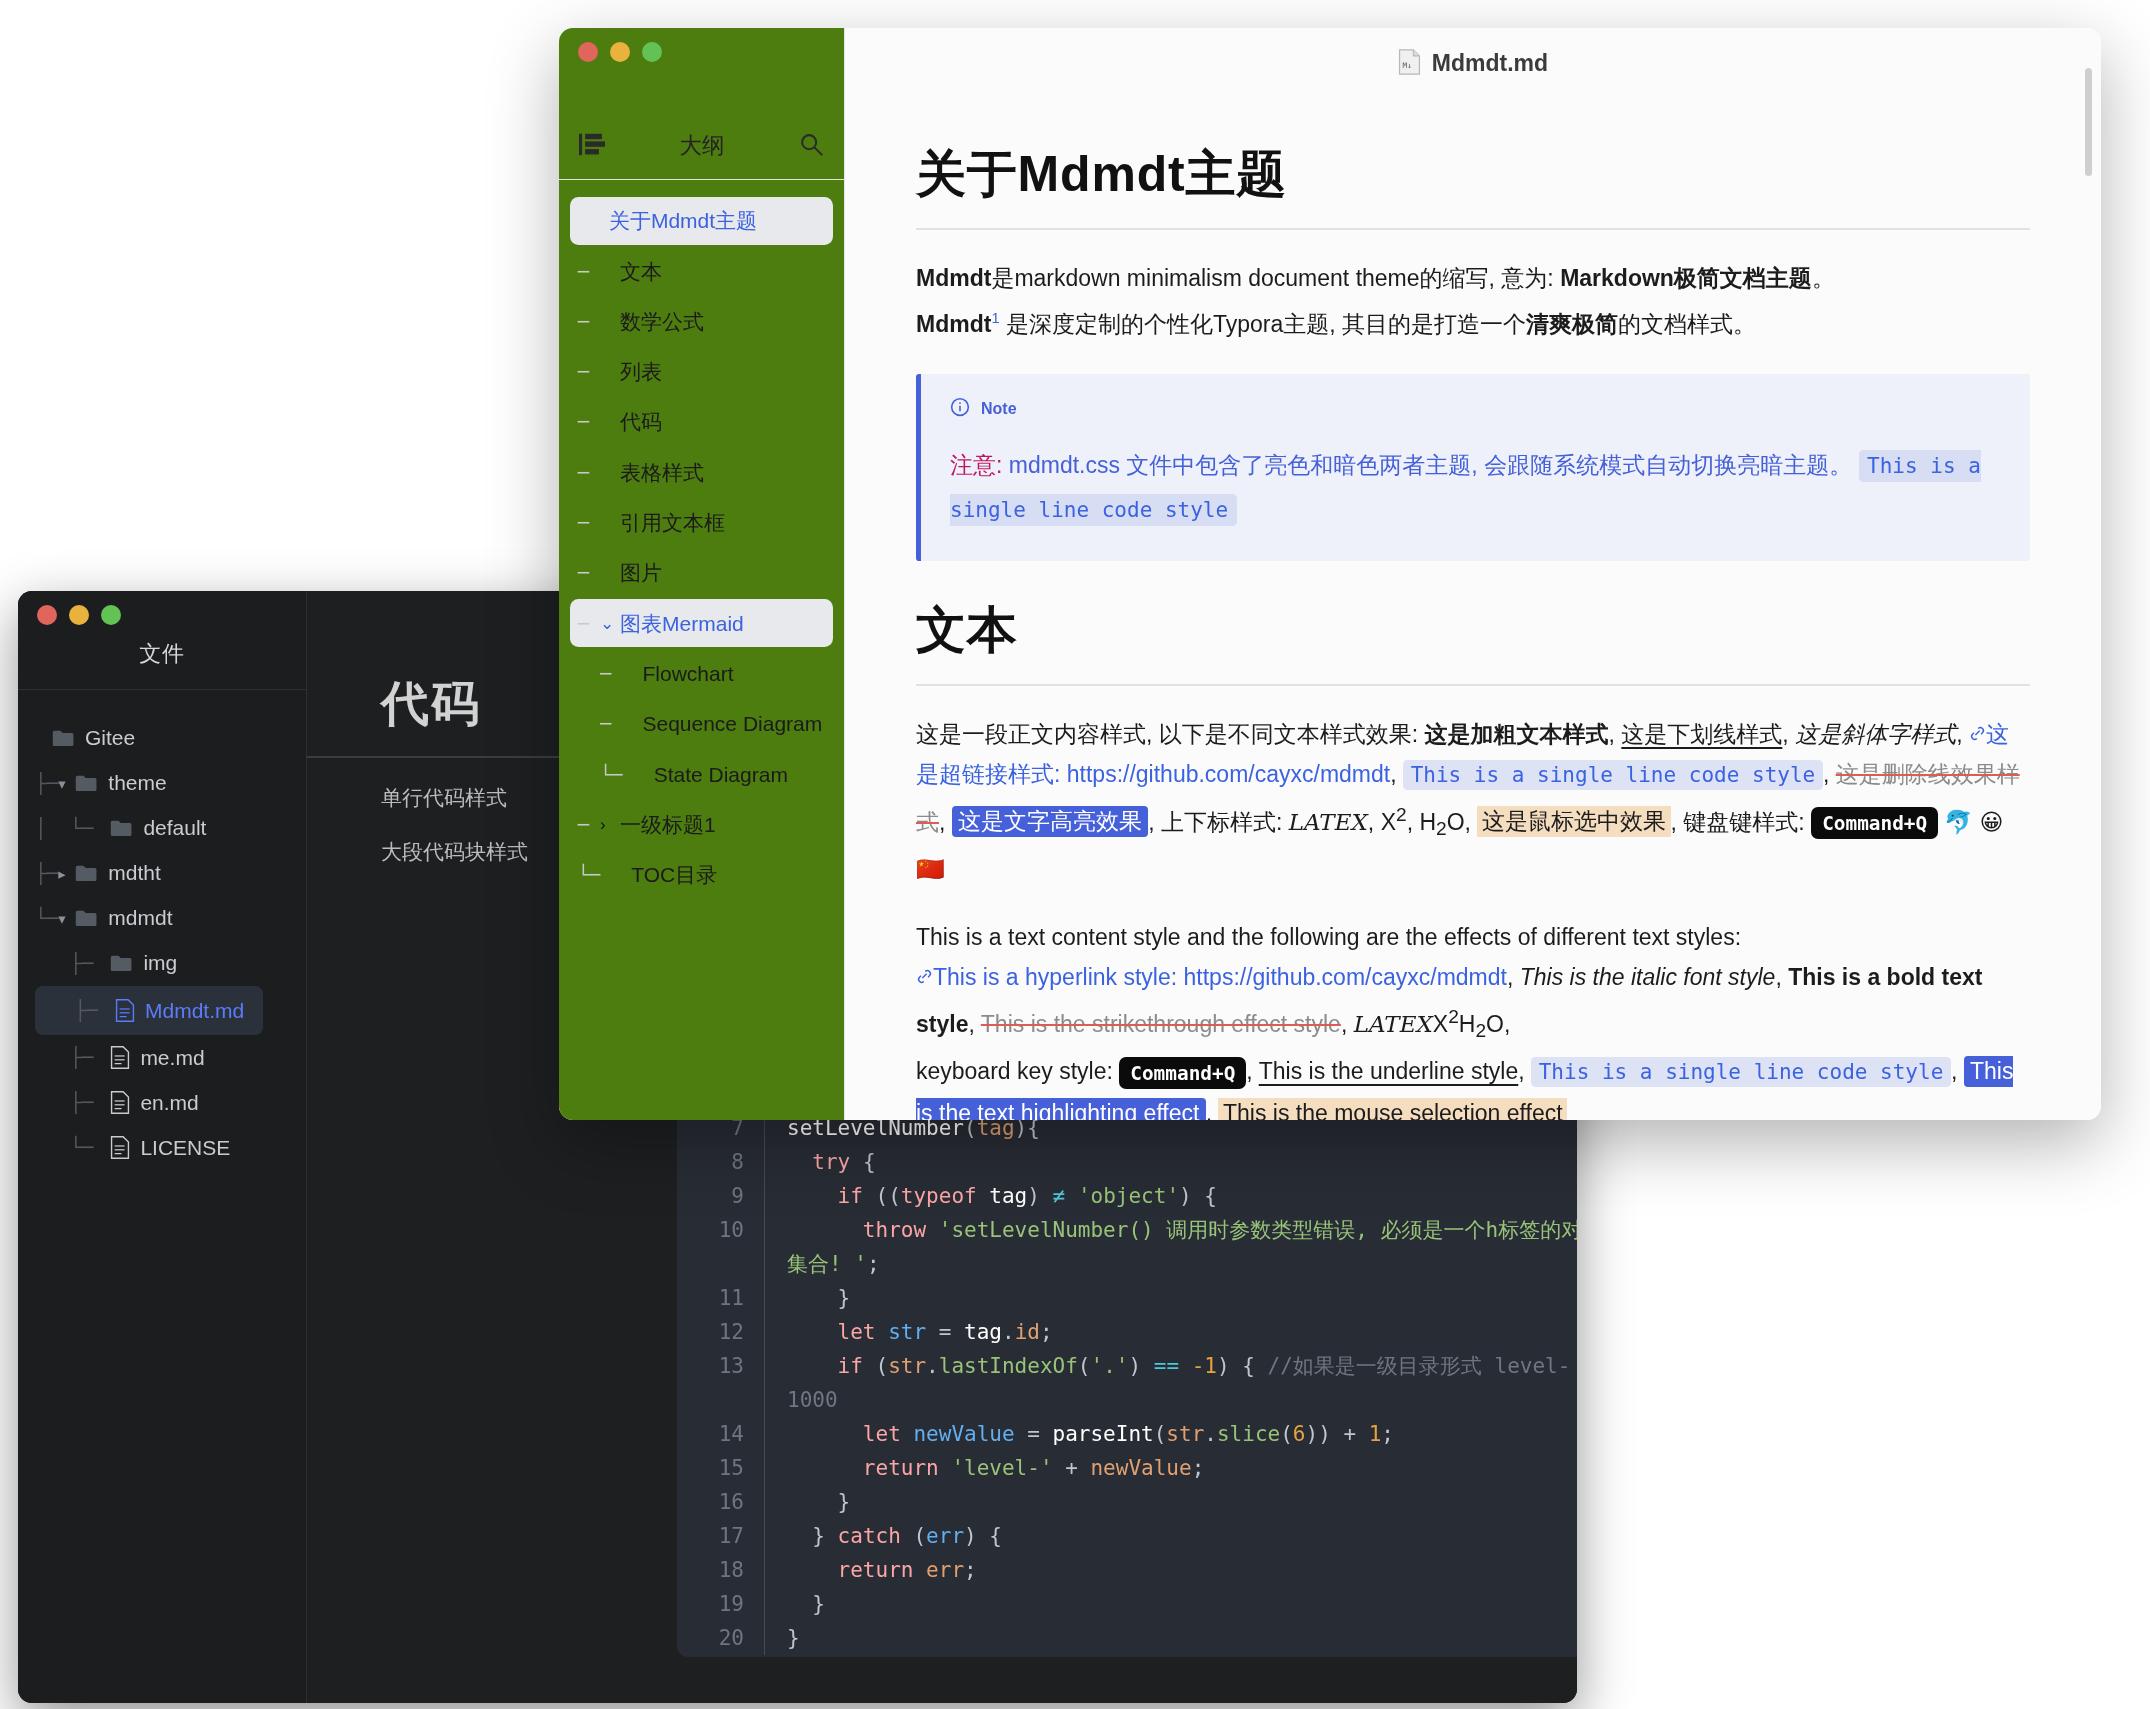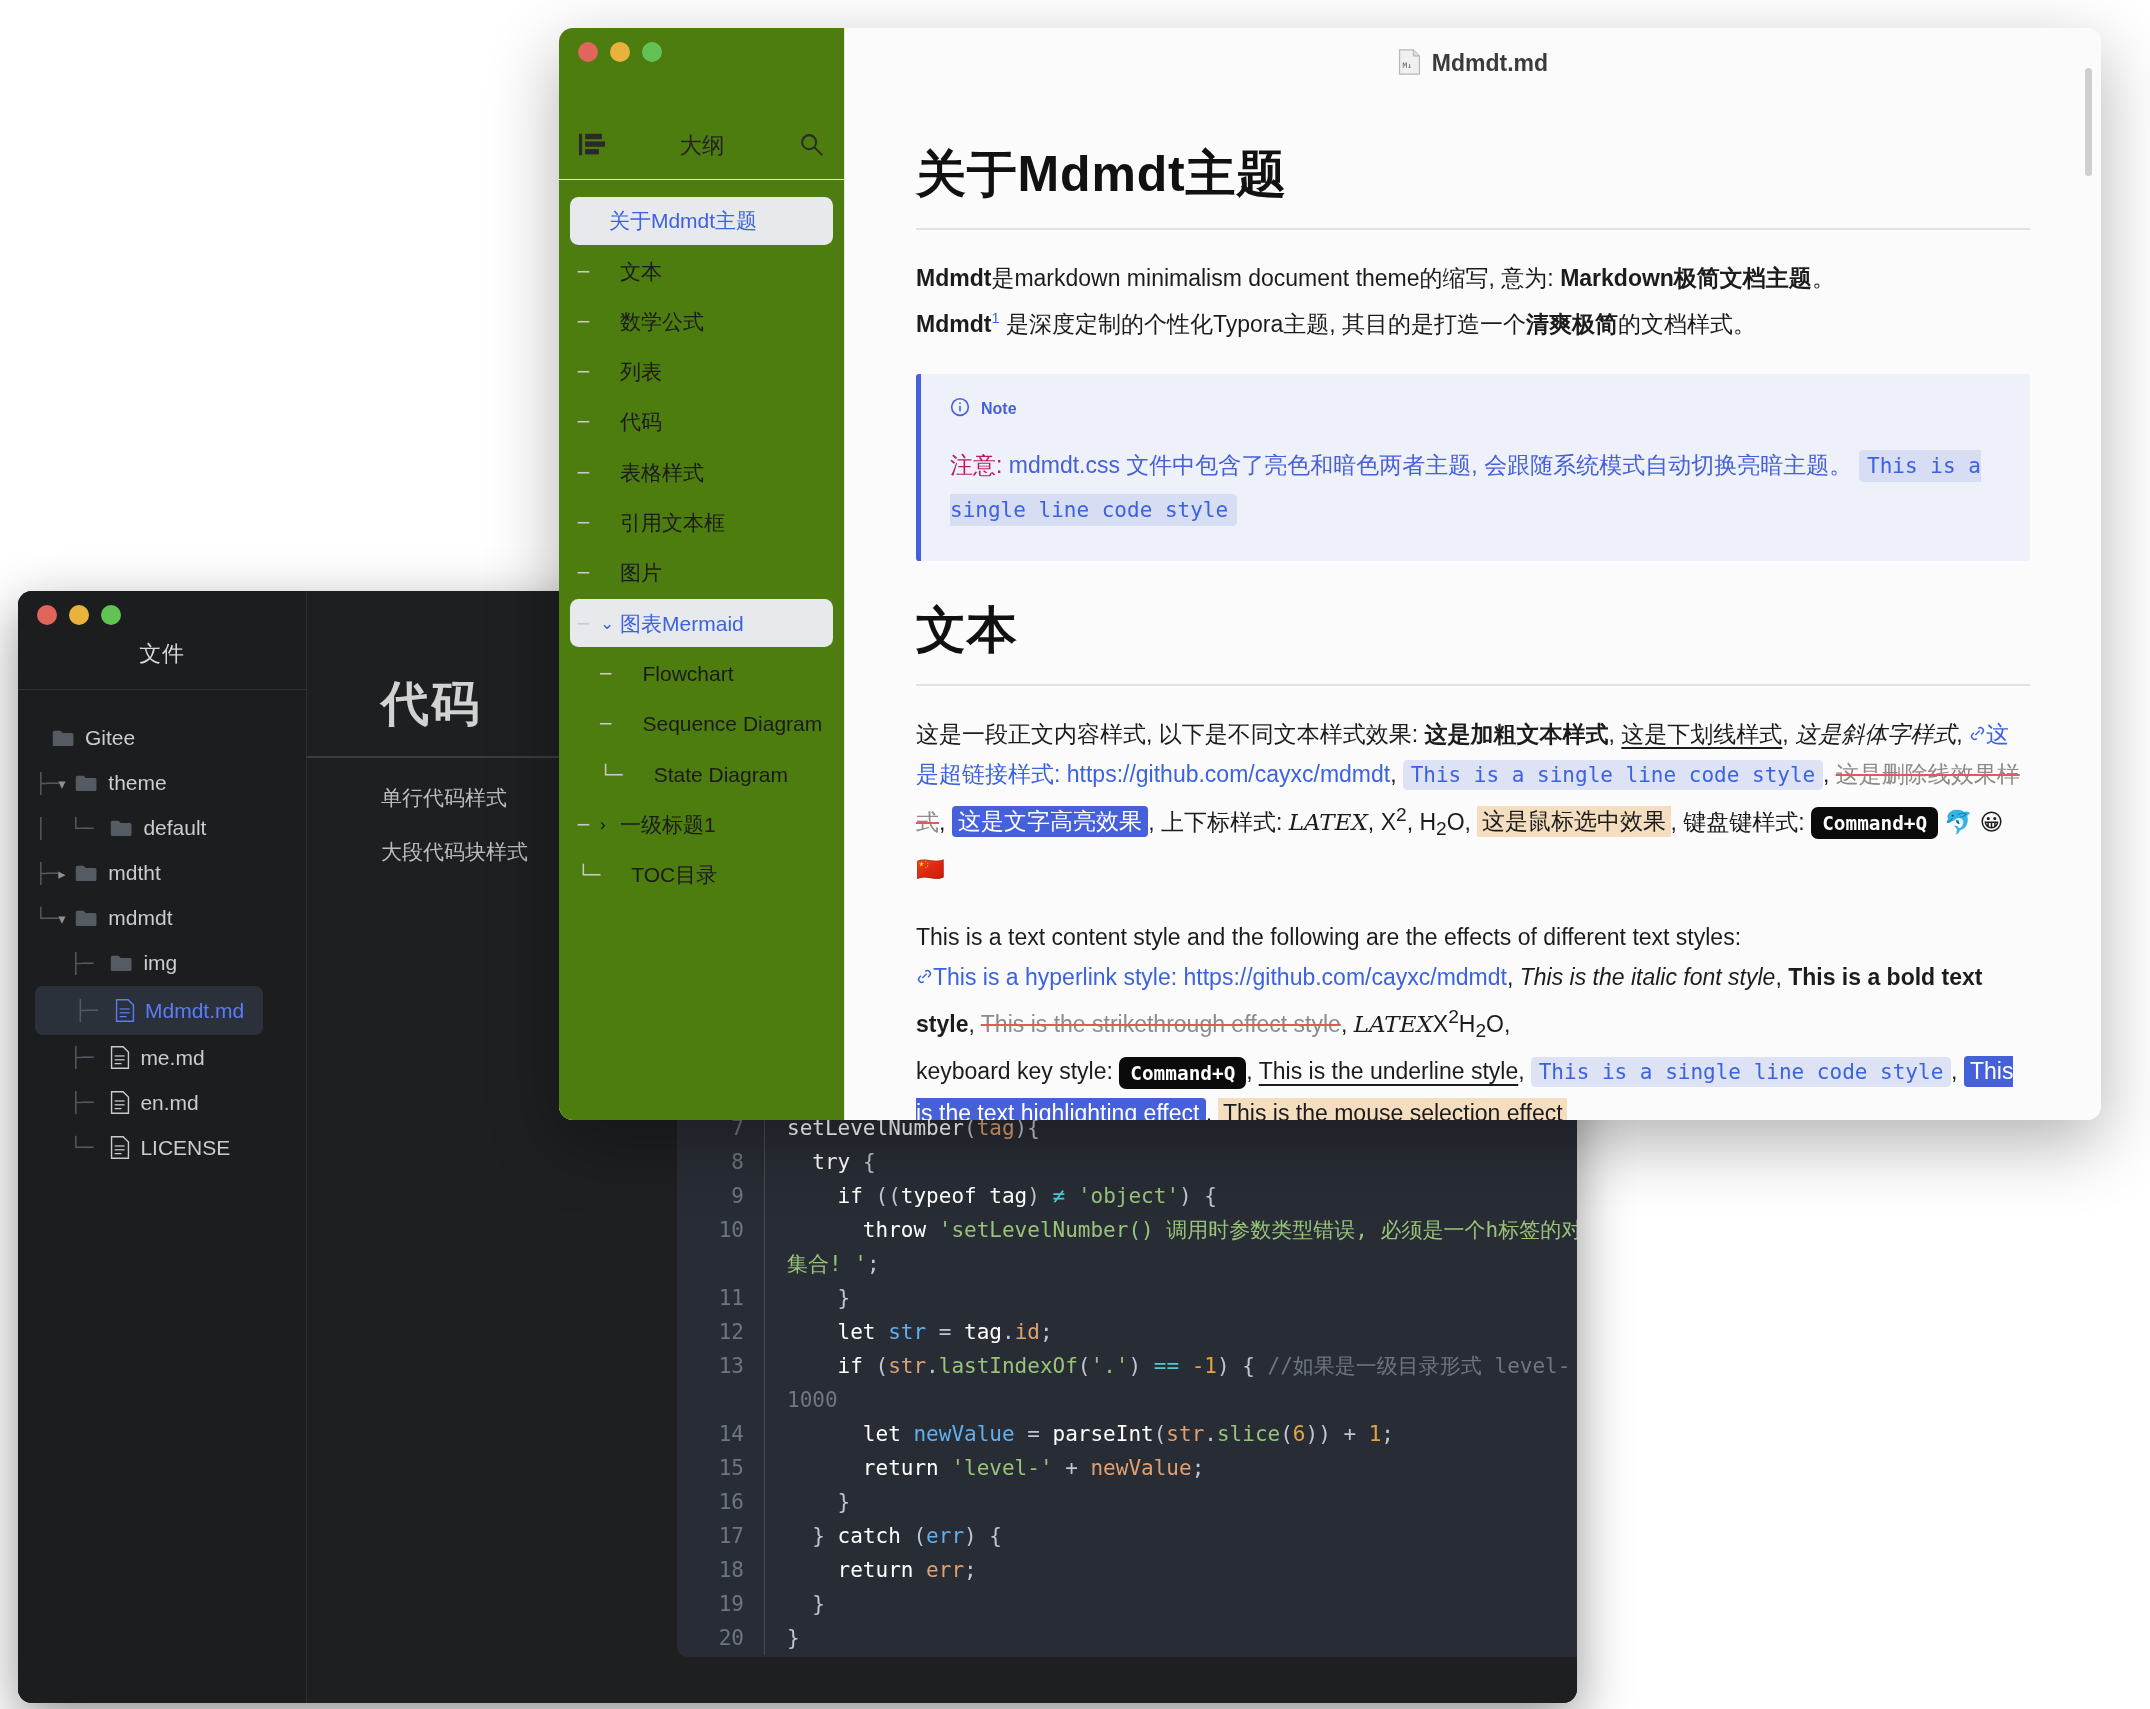--- a/index.html
+++ b/index.html
@@ -40,21 +40,21 @@
   #code-h1-rule{height:1.5px;background:#3a3d41;margin:20px 74px 0 0;}
   .code-desc{color:#b9bcc0;font-size:21px;margin:26px 0 0 74px;}
   #code-block{
     position:absolute;left:370px;top:296px;right:-31px;bottom:46px;
     background:#282c34;border-radius:11px;padding:20px 0 0 0;
     font-family:"DejaVu Sans Mono","Liberation Mono",monospace;font-size:21px;line-height:34px;
   }
   .cl{display:flex;}
   .lnum{width:67px;flex:0 0 67px;text-align:right;color:#6d7680;padding-right:20px;}
   .lcode{border-left:0.8px solid #464b53;padding-left:22px;white-space:pre-wrap;color:#c0c5ce;}
-  .kw{color:#ffffff;}.fn{color:#ffffff;}.num{color:#e5a33f;}
+  .kw{color:#fca5a5;}.fn{color:#ffffff;}.num{color:#e5a33f;}
   .com{color:#6f7681;}.op{color:#4ec7d8;}.var{color:#61afef;}.prop{color:#e0a070;}
   .gre{color:#98c379;}
   
   #light-window{
     position:absolute;left:559px;top:28px;width:1542px;height:1092px;
     background:#ffffff;border-radius:14px;overflow:hidden;
     box-shadow:0 23px 70px rgba(0,0,0,.30);
     display:flex;
   }
   #outline-pane{

